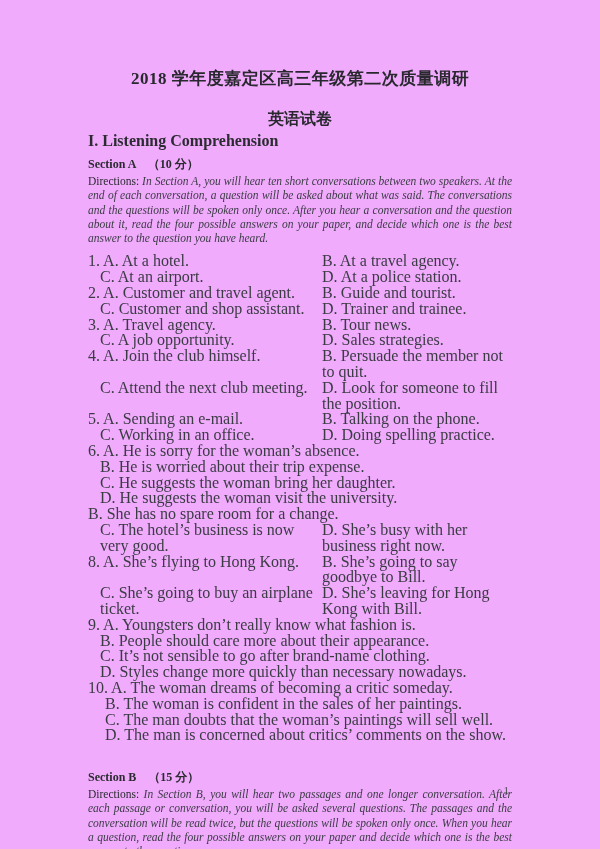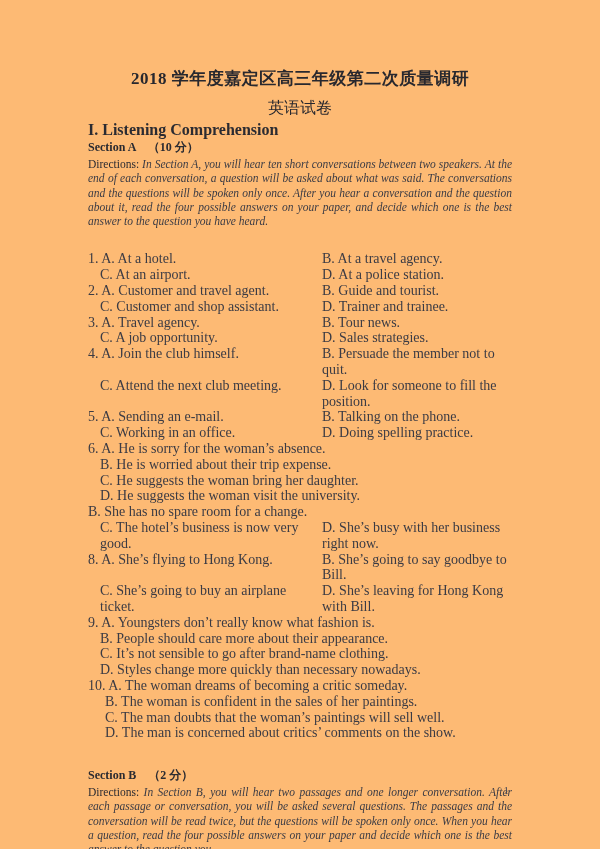--- a/index.html
+++ b/index.html
@@ -1,20 +1,20 @@
 <!DOCTYPE html>
 <html><head>
 <meta charset="utf-8">
 <style>
   html, body { margin: 0; padding: 0; background: #ffffff; }
   .page {
     position: relative;
     width: 600px;
     height: 849px;
-    background: #fdba74;
+    background: #f0abfc;
     font-family: "Liberation Serif", "DejaVu Serif", serif;
     color: #3b3b44;
     overflow: hidden;
     box-sizing: border-box;
   }
   .content {
     position: absolute;
     left: 88px;
     top: 68px;
     width: 424px;
@@ -23,57 +23,57 @@
     text-align: center;
     font-size: 17px;
     font-weight: 700;
     color: #28282e;
     letter-spacing: 0.5px;
     line-height: 22px;
   }
   .doc-subtitle {
     text-align: center;
     font-size: 16px;
-    font-weight: 400;
+    font-weight: 700;
     color: #28282e;
-    margin-top: 8px;
+    margin-top: 19px;
     line-height: 20px;
   }
   .doc-meta {
     text-align: center;
     font-size: 11.5px;
     margin-top: 8px;
     line-height: 15px;
     color: #42424a;
   }
   .h1 {
     font-size: 16px;
     font-weight: 700;
     color: #2b2b31;
     margin-top: 4px;
     line-height: 16px;
   }
   .h2 {
     font-size: 12px;
     font-weight: 700;
     color: #2b2b31;
-    margin-top: 1px;
+    margin-top: 7px;
     line-height: 16px;
   }
   .directions {
     font-size: 11.5px;
     line-height: 14.3px;
     text-align: justify;
     margin: 2px 0 0 0;
   }
   .dir-label { font-weight: 400; font-style: normal; color: #2b2b31; }
   .dir-body { font-style: italic; }
   .questions {
-    margin-top: 23px;
-    font-size: 14px;
+    margin-top: 8px;
+    font-size: 16px;
     line-height: 15.8px;
   }
   .q-row { display: flex; }
   .q-left { flex: 0 0 234px; box-sizing: border-box; }
   .q-right { flex: 1 1 auto; }
   .q-line { display: block; }
   .indent { padding-left: 12px; }
   .indent-wide { padding-left: 17px; }
   .section-b { margin-top: 26px; }
   .page-number {
@@ -164,21 +164,21 @@
         <div class="q-line">9. A. Youngsters don’t really know what fashion is.</div>
         <div class="q-line indent">B. People should care more about their appearance.</div>
         <div class="q-line indent">C. It’s not sensible to go after brand-name clothing.</div>
         <div class="q-line indent">D. Styles change more quickly than necessary nowadays.</div>
         <div class="q-line">10. A. The woman dreams of becoming a critic someday.</div>
         <div class="q-line indent-wide">B. The woman is confident in the sales of her paintings.</div>
         <div class="q-line indent-wide">C. The man doubts that the woman’s paintings will sell well.</div>
         <div class="q-line indent-wide">D. The man is concerned about critics’ comments on the show.</div>
       </div>
 
-    <div class="h2 section-b">Section B　（2 分）</div>
+    <div class="h2 section-b">Section B　（15 分）</div>
     <p class="directions">
       <span class="dir-label">Directions:</span>
       <span class="dir-body">In Section B, you will hear two passages and one longer conversation. After each passage or conversation, you will be asked several questions. The passages and the conversation will be read twice, but the questions will be spoken only once. When you hear a question, read the four possible answers on your paper and decide which one is the best answer to the question you</span>
     </p>
 
   </div>
 
   <div class="page-number">1</div>
 </div>
 

